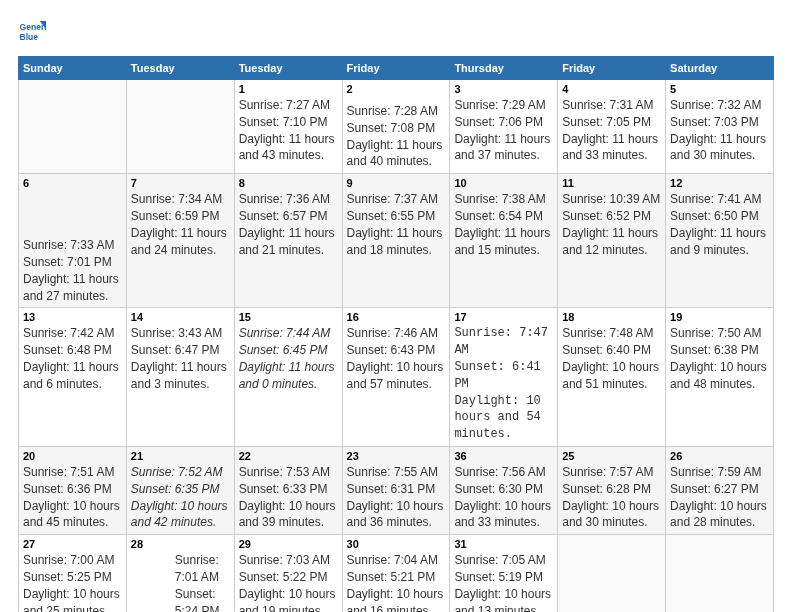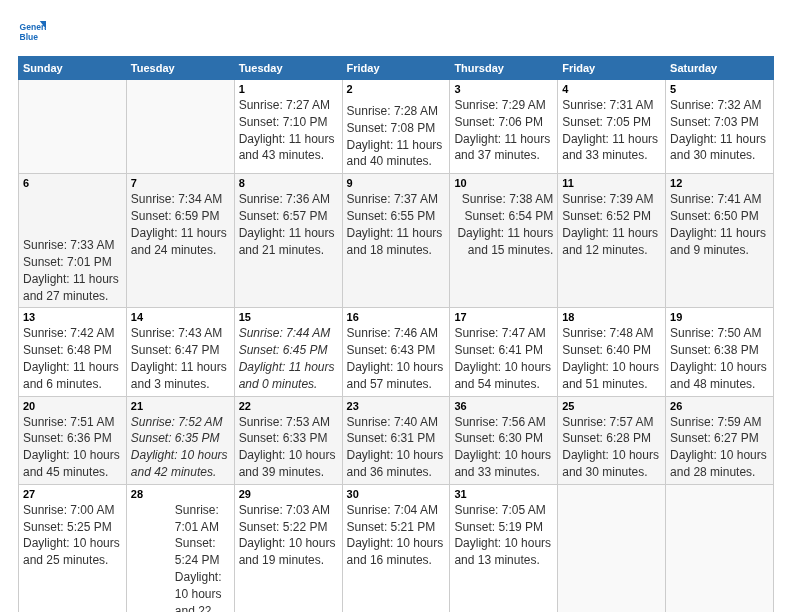--- a/index.html
+++ b/index.html
@@ -167,65 +167,65 @@
 Daylight: 11 hours and 21 minutes.</div>
           </td>
           <td>
             <span class="day-num">9</span>
             <div class="day-info" style="white-space: pre-line;">Sunrise: 7:37 AM
 Sunset: 6:55 PM
 Daylight: 11 hours and 18 minutes.</div>
           </td>
           <td>
             <span class="day-num">10</span>
-            <div class="day-info" style="white-space: pre-line; text-align: right;">Sunrise: 7:38 AM
+            <div class="day-info" style="white-space: pre-line;">Sunrise: 7:38 AM
 Sunset: 6:54 PM
 Daylight: 11 hours and 15 minutes.</div>
           </td>
           <td>
             <span class="day-num">11</span>
-            <div class="day-info" style="white-space: pre-line;">Sunrise: 7:39 AM
+            <div class="day-info" style="white-space: pre-line;">Sunrise: 10:39 AM
 Sunset: 6:52 PM
 Daylight: 11 hours and 12 minutes.</div>
           </td>
           <td>
             <span class="day-num">12</span>
             <div class="day-info" style="white-space: pre-line;">Sunrise: 7:41 AM
 Sunset: 6:50 PM
 Daylight: 11 hours and 9 minutes.</div>
           </td>
         </tr>
         <tr>
           <td>
             <span class="day-num">13</span>
             <div class="day-info" style="white-space: pre-line;">Sunrise: 7:42 AM
 Sunset: 6:48 PM
 Daylight: 11 hours and 6 minutes.</div>
           </td>
           <td>
             <span class="day-num">14</span>
-            <div class="day-info" style="white-space: pre-line;">Sunrise: 7:43 AM
+            <div class="day-info" style="white-space: pre-line;">Sunrise: 3:43 AM
 Sunset: 6:47 PM
 Daylight: 11 hours and 3 minutes.</div>
           </td>
           <td>
             <span class="day-num">15</span>
             <div class="day-info" style="white-space: pre-line; font-style: italic;">Sunrise: 7:44 AM
 Sunset: 6:45 PM
 Daylight: 11 hours and 0 minutes.</div>
           </td>
           <td>
             <span class="day-num">16</span>
             <div class="day-info" style="white-space: pre-line;">Sunrise: 7:46 AM
 Sunset: 6:43 PM
 Daylight: 10 hours and 57 minutes.</div>
           </td>
           <td>
             <span class="day-num">17</span>
-            <div class="day-info" style="white-space: pre-line;">Sunrise: 7:47 AM
+            <div class="day-info" style="white-space: pre-line; font-family: Liberation Mono, monospace;">Sunrise: 7:47 AM
 Sunset: 6:41 PM
 Daylight: 10 hours and 54 minutes.</div>
           </td>
           <td>
             <span class="day-num">18</span>
             <div class="day-info" style="white-space: pre-line;">Sunrise: 7:48 AM
 Sunset: 6:40 PM
 Daylight: 10 hours and 51 minutes.</div>
           </td>
           <td>
@@ -249,21 +249,21 @@
 Daylight: 10 hours and 42 minutes.</div>
           </td>
           <td>
             <span class="day-num">22</span>
             <div class="day-info" style="white-space: pre-line;">Sunrise: 7:53 AM
 Sunset: 6:33 PM
 Daylight: 10 hours and 39 minutes.</div>
           </td>
           <td>
             <span class="day-num">23</span>
-            <div class="day-info" style="white-space: pre-line;">Sunrise: 7:40 AM
+            <div class="day-info" style="white-space: pre-line;">Sunrise: 7:55 AM
 Sunset: 6:31 PM
 Daylight: 10 hours and 36 minutes.</div>
           </td>
           <td>
             <span class="day-num">36</span>
             <div class="day-info" style="white-space: pre-line;">Sunrise: 7:56 AM
 Sunset: 6:30 PM
 Daylight: 10 hours and 33 minutes.</div>
           </td>
           <td>

